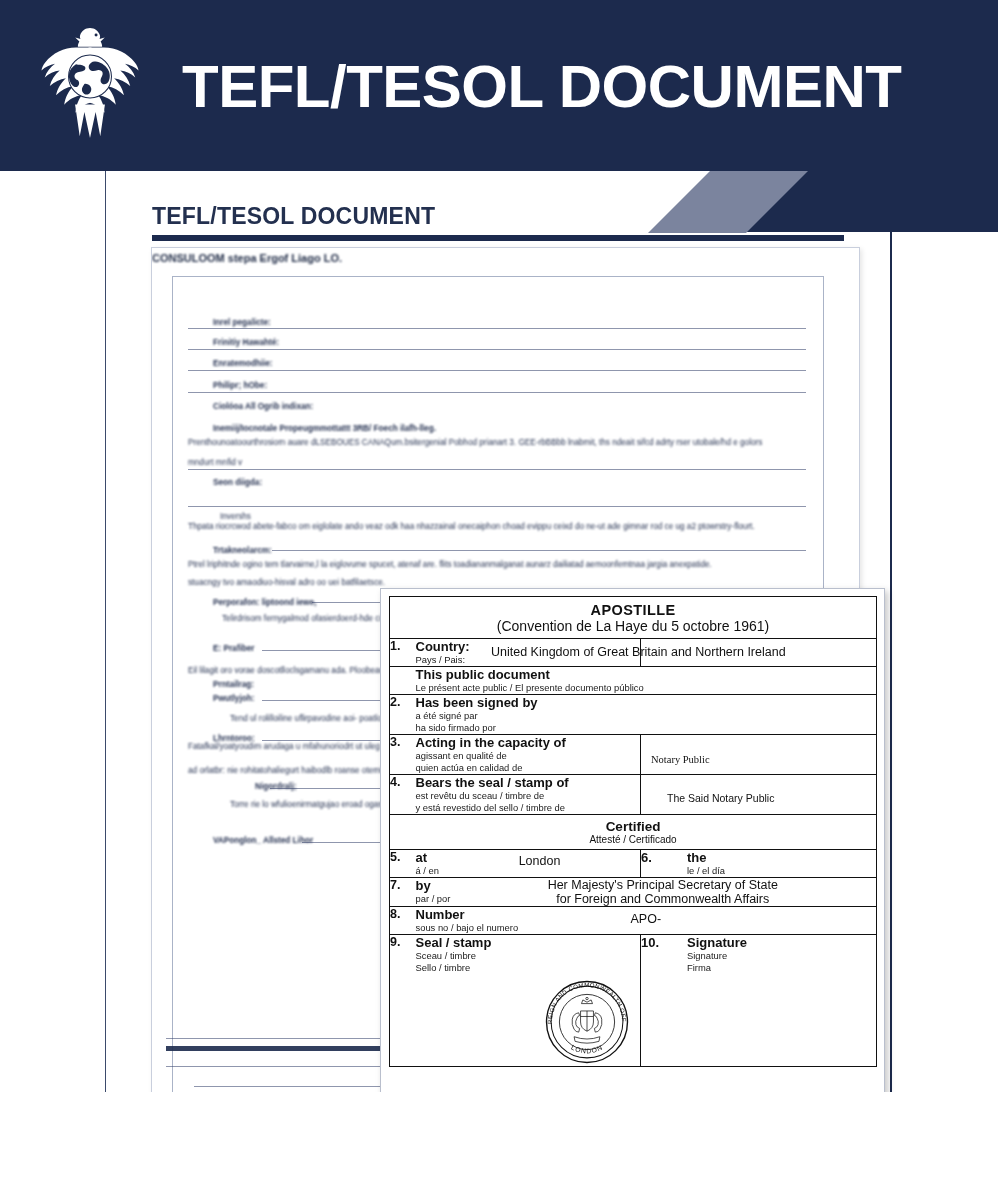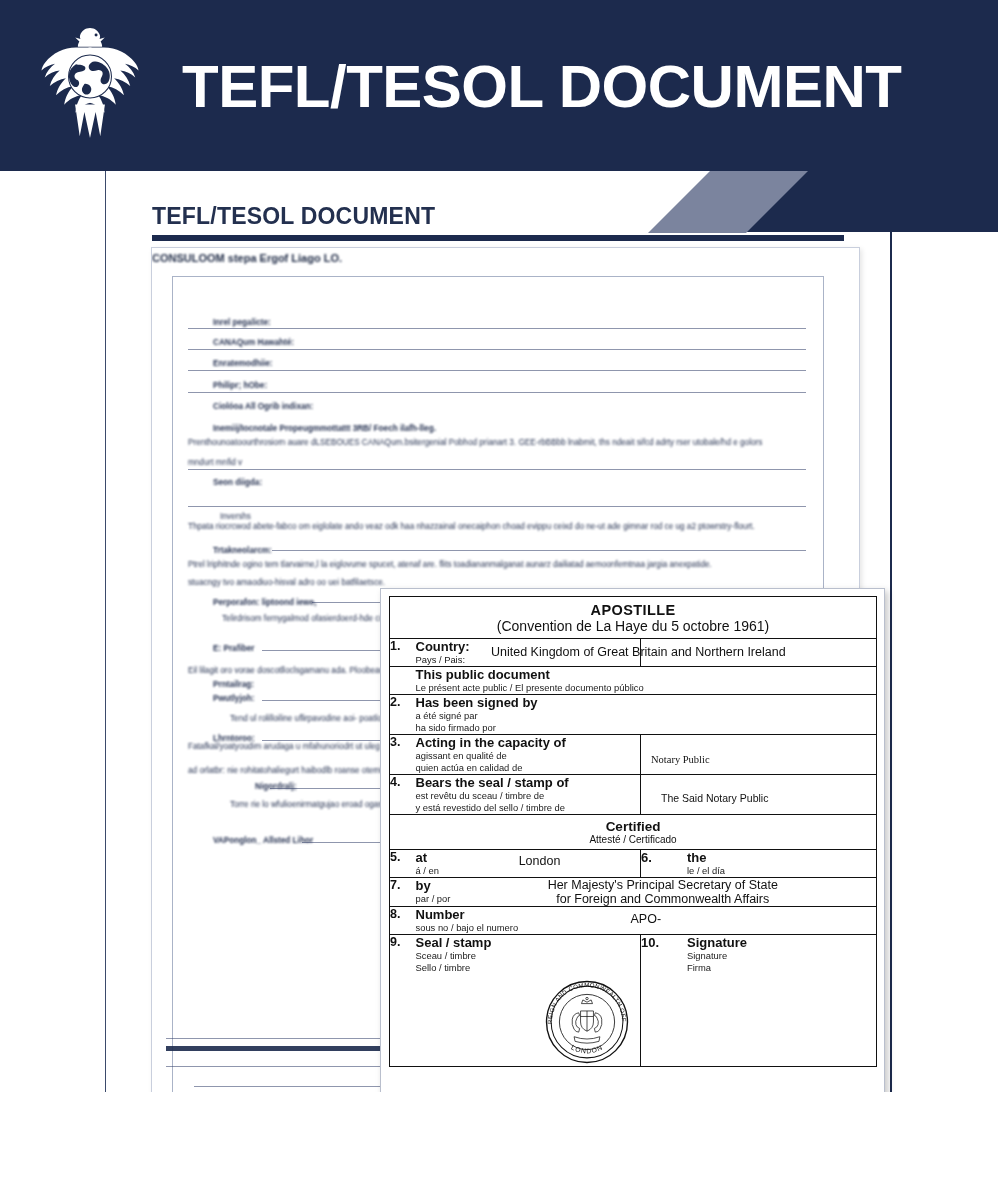--- a/index.html
+++ b/index.html
@@ -303,21 +303,21 @@
     <div class="slide-title">TEFL/TESOL DOCUMENT</div>
     <div class="title-rule"></div>
 
     <div class="doc-sheet">
       <div class="doc-heading">CONSULOOM stepa Ergof Liago LO.</div>
       <div class="doc-inner-frame"></div>
 
       <div class="doc-line doc-label" style="left:36px; top:70px;">Inrel pegalicte:</div>
       <div class="doc-rule" style="left:36px; top:80px; width:618px;"></div>
 
-      <div class="doc-line doc-label" style="left:36px; top:90px;">CANAQum Hawahté:</div>
+      <div class="doc-line doc-label" style="left:36px; top:90px;">Frinitiy Hawahté:</div>
       <div class="doc-rule" style="left:36px; top:101px; width:618px;"></div>
 
       <div class="doc-line doc-label" style="left:36px; top:111px;">Enratemodhiie:</div>
       <div class="doc-rule" style="left:36px; top:122px; width:618px;"></div>
 
       <div class="doc-line doc-label" style="left:36px; top:133px;">Philipr; hObe:</div>
       <div class="doc-rule" style="left:36px; top:144px; width:618px;"></div>
 
       <div class="doc-line doc-label" style="left:36px; top:154px;">Ciolóoa All Ogrib indixan:</div>
 
@@ -451,21 +451,21 @@
           </tr>
 
           <tr>
             <td class="num">4.</td>
             <td class="cellpad" style="border-left:none;">
               <div class="en">Bears the seal / stamp of</div>
               <div class="fr">est revêtu du sceau / timbre de</div>
               <div class="fr">y está revestido del sello / timbre de</div>
             </td>
             <td class="cellpad" style="border-left:none;">
-              <div class="ap-value-sm" style="padding-top:17px; margin-left:20px;">The Said Notary Public</div>
+              <div class="ap-value-sm" style="padding-top:17px; margin-left:26px;">The Said Notary Public</div>
             </td>
           </tr>
 
           <tr>
             <td colspan="3">
               <div class="certified-en">Certified</div>
               <div class="certified-fr">Attesté / Certificado</div>
             </td>
           </tr>
 

